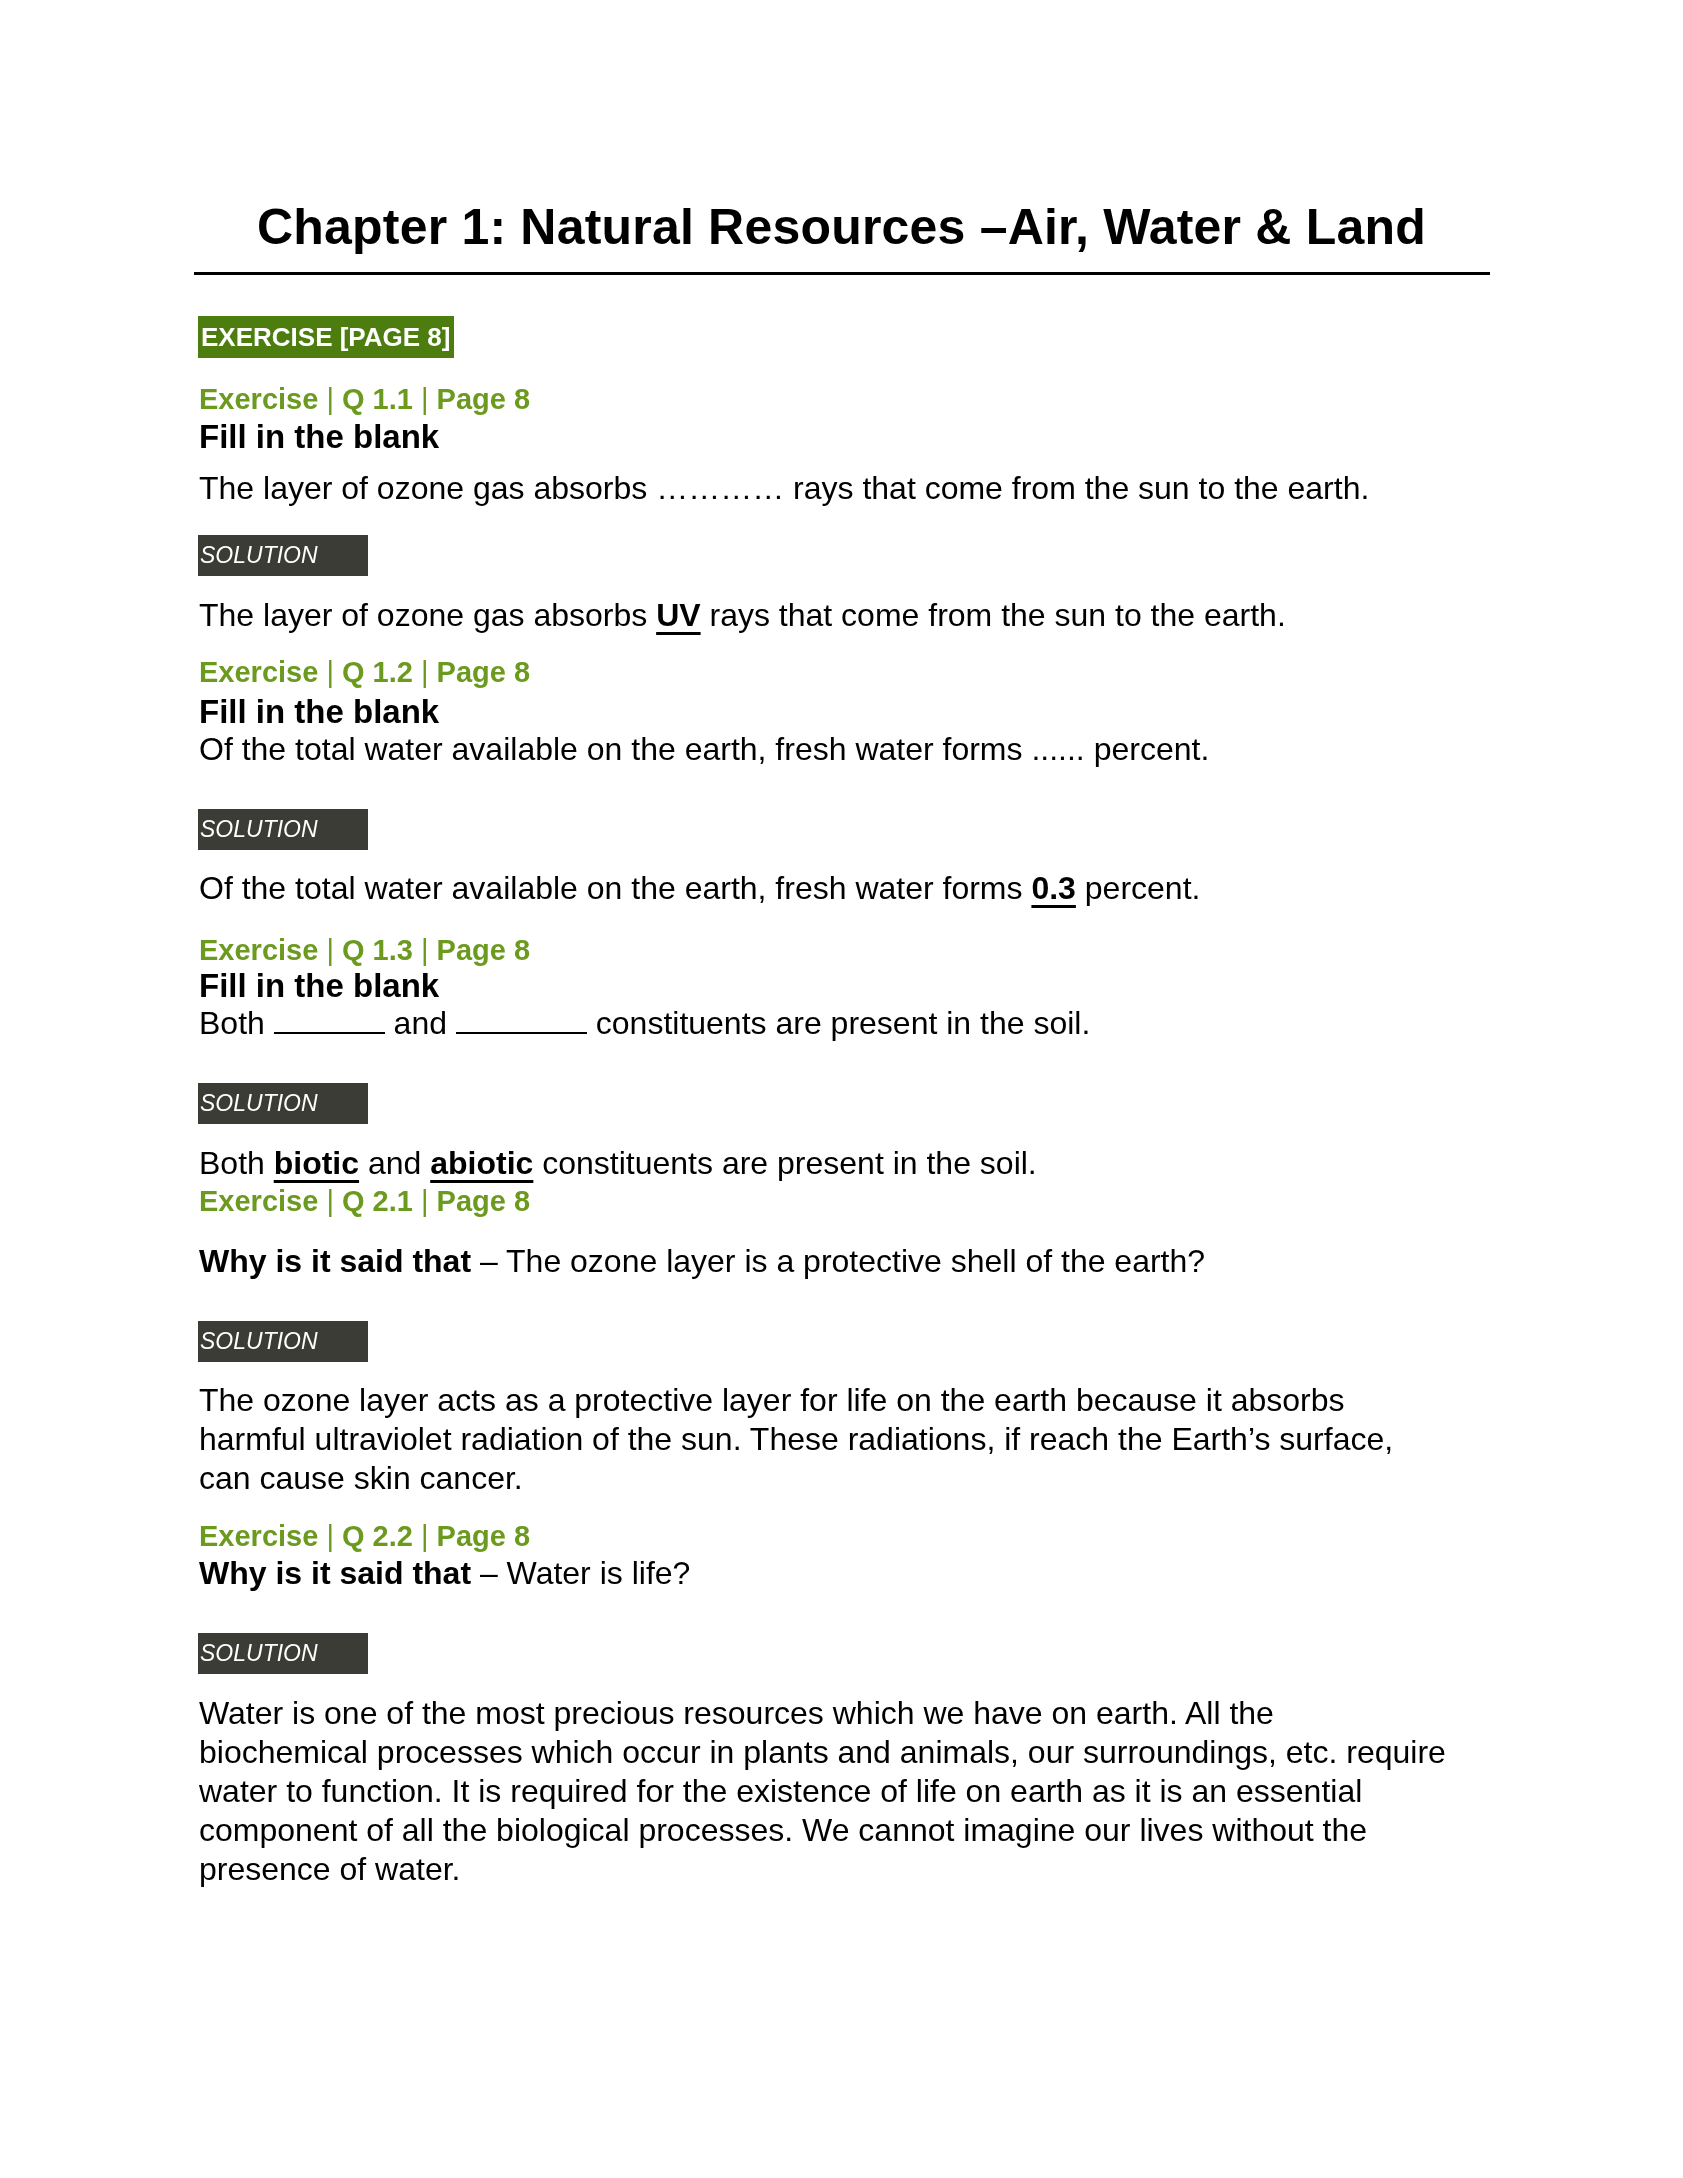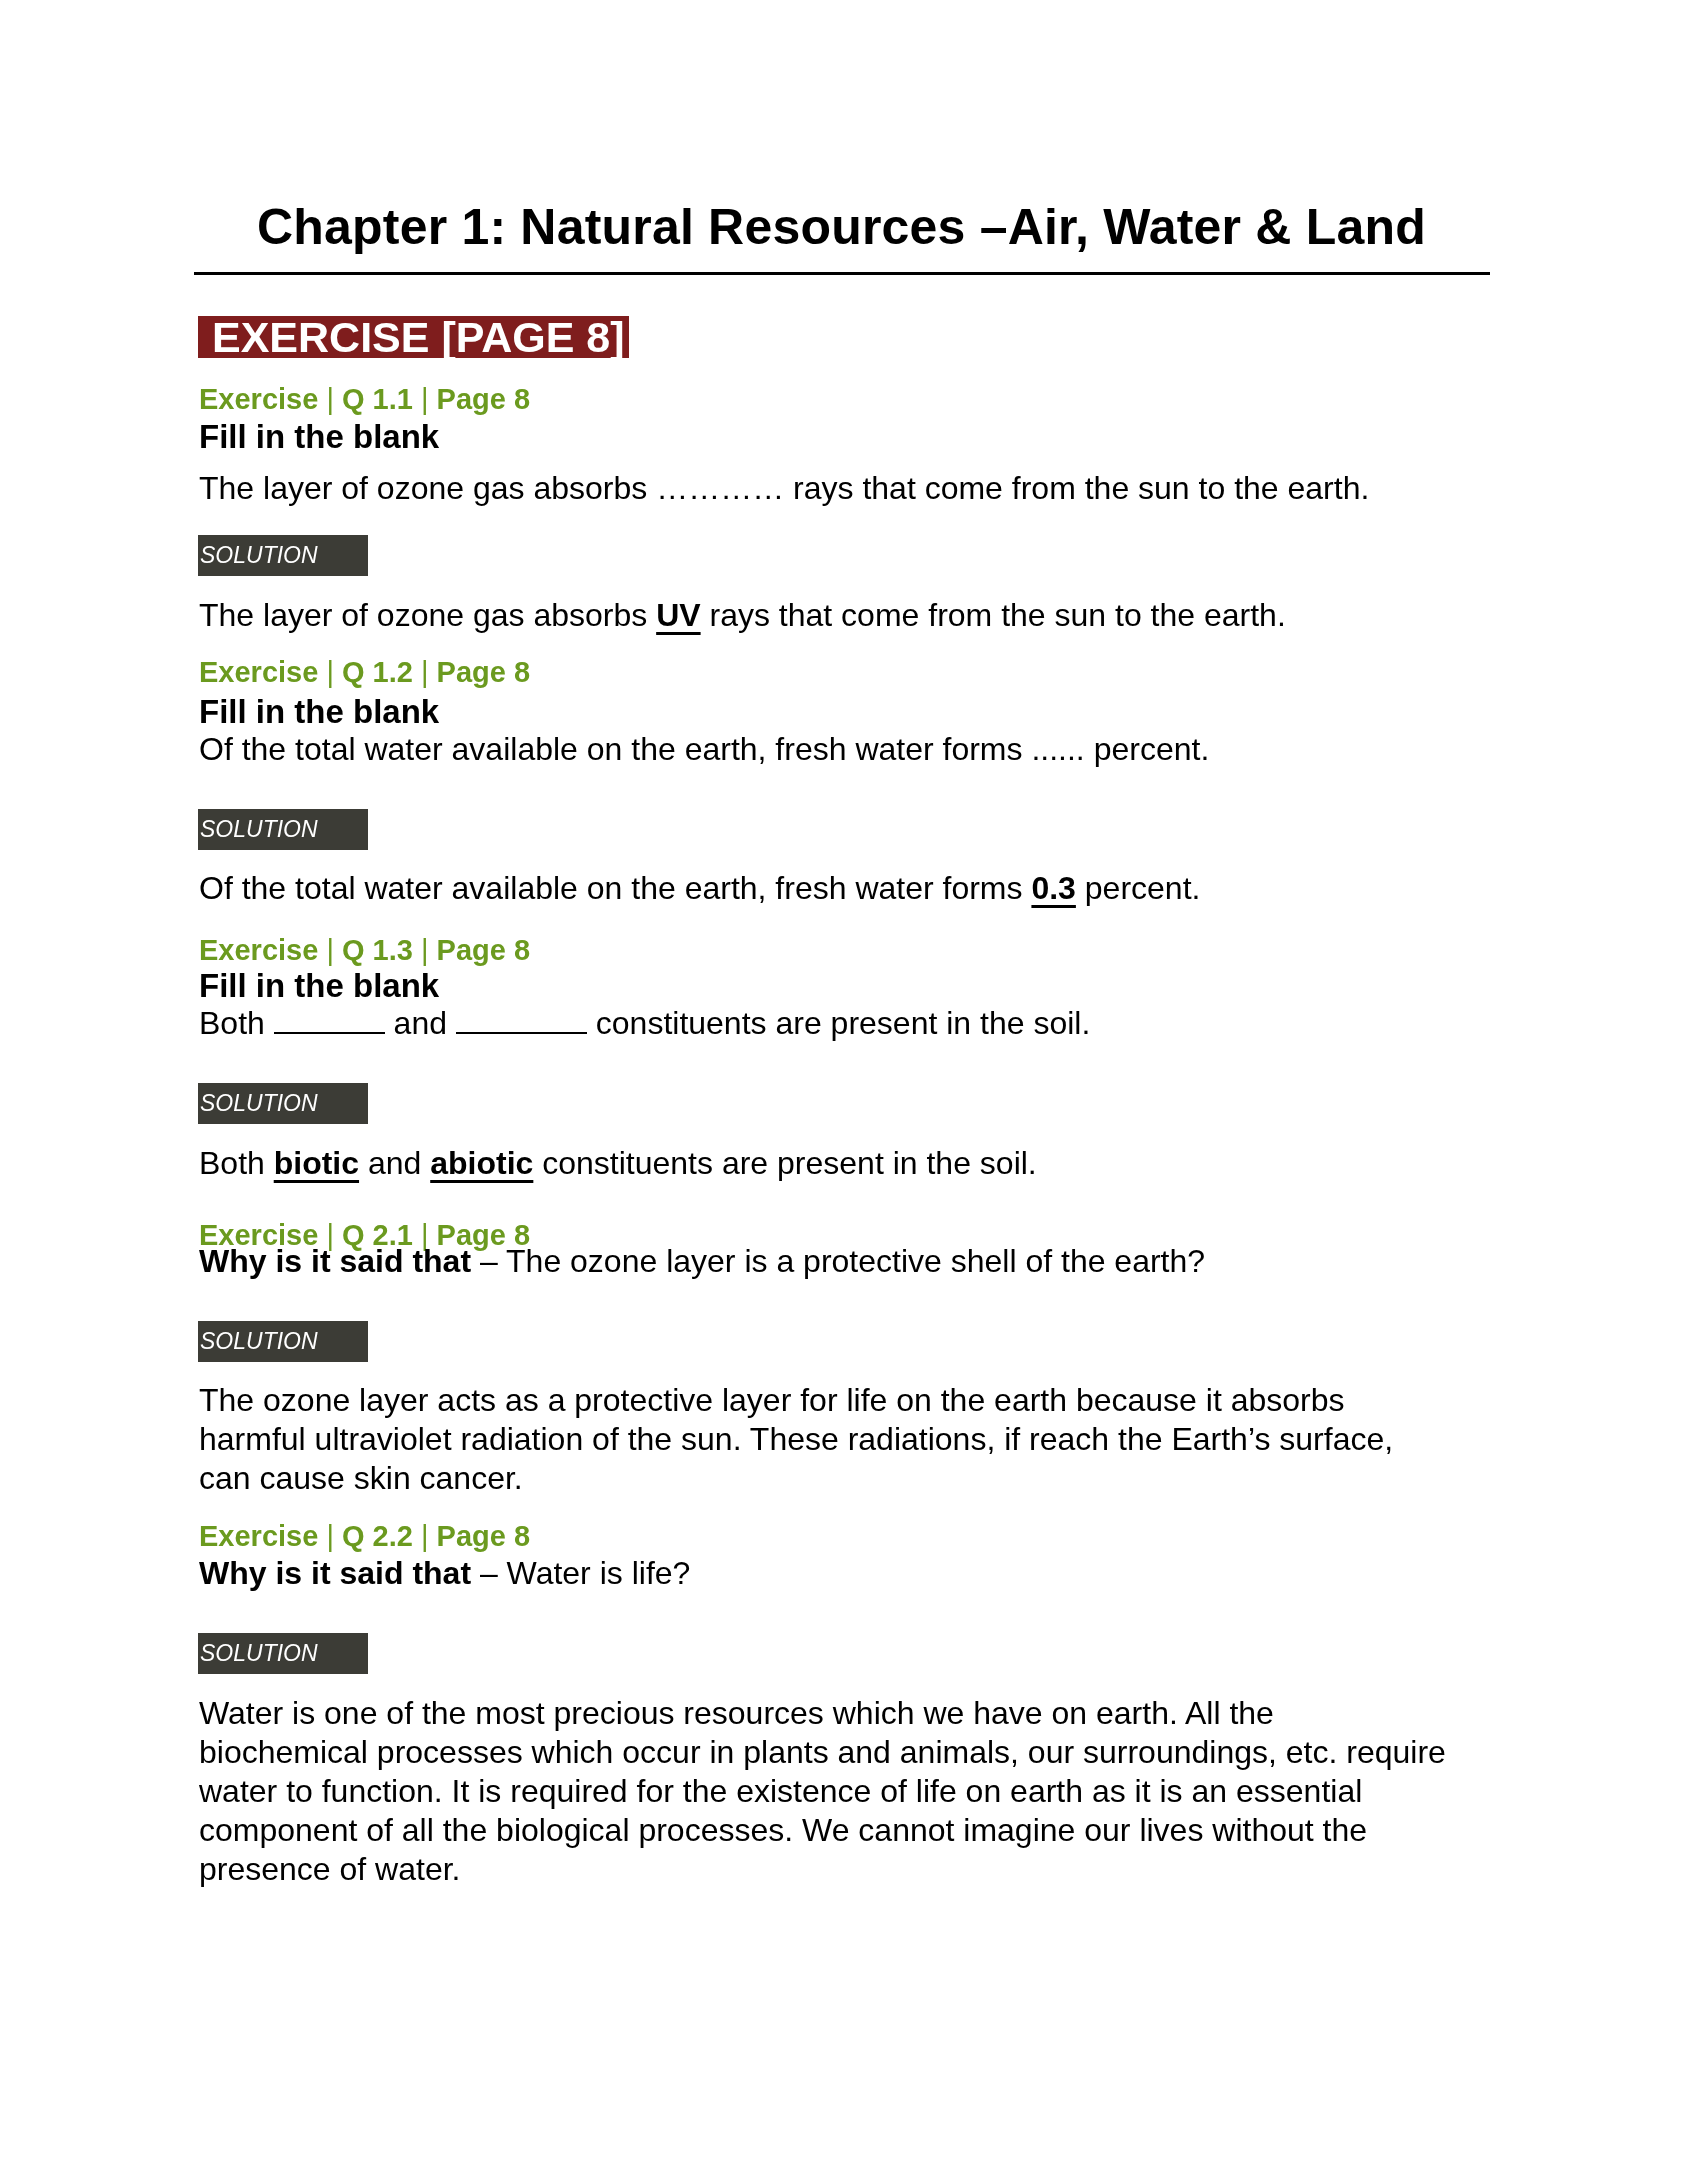--- a/index.html
+++ b/index.html
@@ -2,22 +2,22 @@
 <html><head>
   <meta charset="utf-8">
   <style>
     html, body { margin: 0; padding: 0; background: #ffffff; }
     body { width: 1683px; height: 2178px; position: relative; overflow: hidden;
            font-family: "Liberation Sans", sans-serif; color: #000; }
     .abs { position: absolute; white-space: nowrap; }
     .title { left: 0; width: 1683px; top: 198px; text-align: center;
              font-size: 50px; font-weight: bold; line-height: 59px; letter-spacing: 0.2px; }
     .rule { left: 194px; top: 272px; width: 1296px; height: 3px; background: #000; }
-    .section-badge { left: 198px; top: 316px; height: 42px; background: #7f1d1d; color: #fff;
-                     font-weight: bold; font-size: 43px; line-height: 42px; padding: 0 4px 0 14px; }
+    .section-badge { left: 198px; top: 316px; height: 42px; background: #4d7c0f; color: #fff;
+                     font-weight: bold; font-size: 26px; line-height: 42px; padding: 0 4px 0 3px; }
     .ex-head { left: 199px; font-size: 29px; font-weight: bold; color: #6b9a1f; line-height: 40px; }
     .ex-head .sep { font-weight: normal; }
     .q-type { left: 199px; font-size: 33px; font-weight: bold; line-height: 40px; }
     .q-text { left: 199px; font-size: 32px; line-height: 40px; }
     .sol-badge { left: 198px; height: 41px; width: 170px; background: #3c3c36; color: #fff;
                  font-style: italic; font-size: 23px; line-height: 41px; padding-left: 2px;
                  overflow: hidden; box-sizing: border-box; }
     .answer { left: 199px; font-size: 32px; line-height: 39px; white-space: normal; width: 1307px; }
     .ans-key { font-weight: bold; text-decoration: underline; text-decoration-thickness: 3px;
                text-underline-offset: 6px; }
@@ -61,21 +61,21 @@
 </div>
 <div class="abs q-type" style="top:966px;">Fill in the blank</div>
 <div class="abs q-text" style="top:1003px;">
   <span>Both </span><span class="blank" style="width:111px;"></span><span> and </span><span class="blank" style="width:131px;"></span><span> constituents are present in the soil.</span>
 </div>
 <div class="abs sol-badge" style="top:1083px;">SOLUTION</div>
 <div class="abs answer" style="top:1144px;">
   <span>Both </span><span class="ans-key">biotic</span><span>  and </span><span class="ans-key">abiotic</span><span> constituents are present in the soil.</span>
 </div>
 
-<div class="abs ex-head" style="top:1215px;">
+<div class="abs ex-head" style="top:1181px;">
   <span>Exercise</span><span class="sep"> | </span><span>Q 2.1</span><span class="sep"> | </span><span>Page 8</span>
 </div>
 <div class="abs q-text" style="top:1241px;">
   <span class="why-bold">Why is it said that</span><span> – The ozone layer is a protective shell of the earth?</span>
 </div>
 <div class="abs sol-badge" style="top:1321px;">SOLUTION</div>
 <div class="abs answer" style="top:1381px;">
   <div>The ozone layer acts as a protective layer for life on the earth because it absorbs</div>
   <div>harmful ultraviolet radiation of the sun. These radiations, if reach the Earth’s surface,</div>
   <div>can cause skin cancer.</div>

